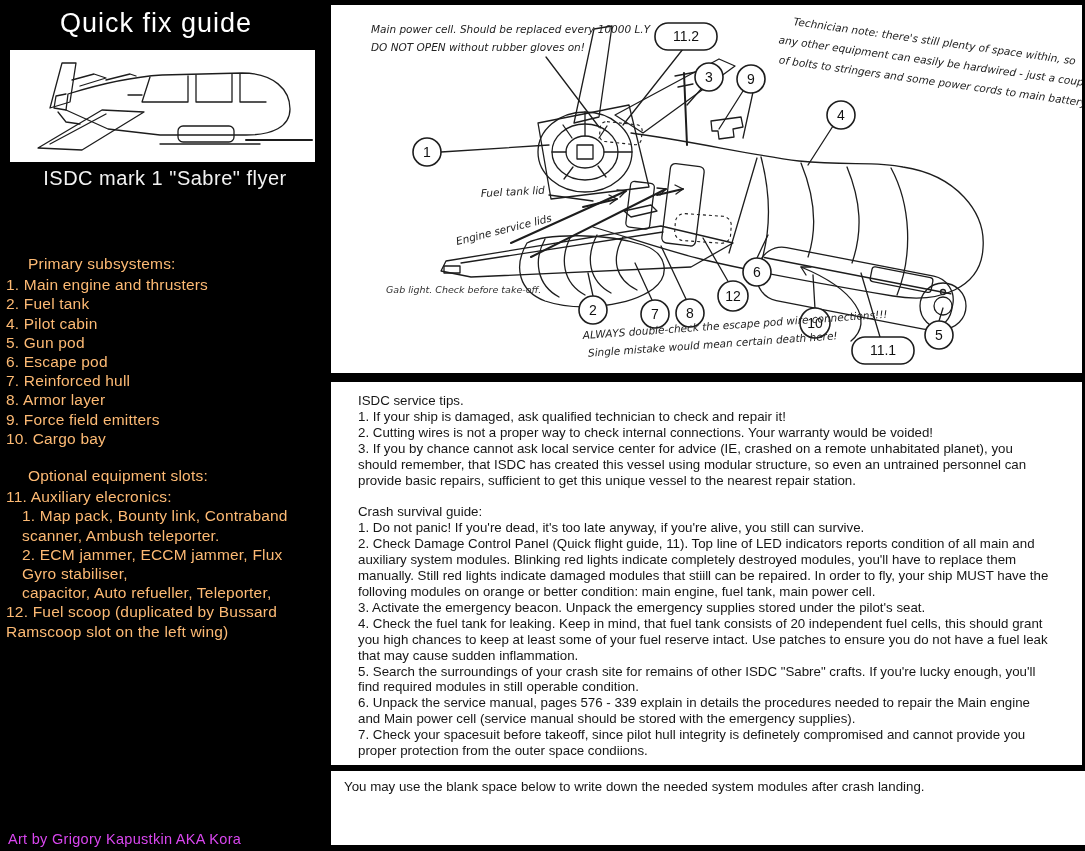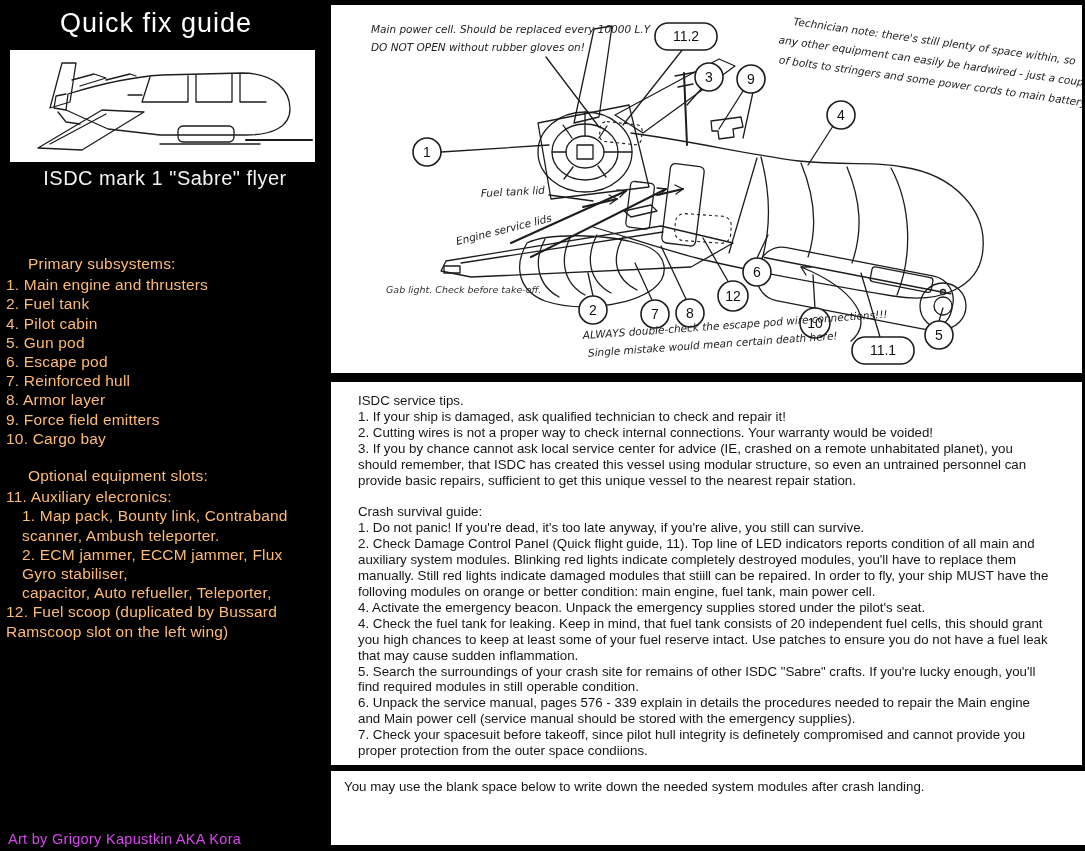--- a/index.html
+++ b/index.html
@@ -255,21 +255,21 @@
 
 <div id="tips-panel" class="panel">
   <div id="tips-inner">
     <p>ISDC service tips.</p>
     <p>1. If your ship is damaged, ask qualified technician to check and repair it!</p>
     <p>2. Cutting wires is not a proper way to check internal connections. Your warranty would be voided!</p>
     <p>3. If you by chance cannot ask local service center for advice (IE, crashed on a remote unhabitated planet), you should remember, that ISDC has created this vessel using modular structure, so even an untrained personnel can provide basic repairs, sufficient to get this unique vessel to the nearest repair station.</p>
     <p class="section-gap">Crash survival guide:</p>
     <p>1. Do not panic! If you're dead, it's too late anyway, if you're alive, you still can survive.</p>
     <p>2. Check Damage Control Panel (Quick flight guide, 11). Top line of LED indicators reports condition of all main and auxiliary system modules. Blinking red lights indicate completely destroyed modules, you'll have to replace them manually. Still red lights indicate damaged modules that stiill can be repaired.  In order to fly, your ship MUST have the folloving modules on orange or better condition: main engine, fuel tank, main power cell.</p>
-    <p>4. Activate the emergency beacon. Unpack the emergency supplies stored under the pilot's seat.</p>
+    <p>3. Activate the emergency beacon. Unpack the emergency supplies stored under the pilot's seat.</p>
     <p>4. Check the fuel tank for leaking. Keep in mind, that fuel tank consists of 20 independent fuel cells, this should grant you high chances to keep at least some of your fuel reserve intact. Use patches to ensure you do not have a fuel leak that may cause sudden inflammation.</p>
     <p>5. Search the surroundings of your crash site for remains of other ISDC "Sabre" crafts. If you're lucky enough, you'll find required modules in still operable condition.</p>
     <p>6. Unpack the service manual, pages 576 - 339 explain in details the procedures needed to repair the Main engine and Main power cell (service manual should be stored with the emergency supplies).</p>
     <p>7. Check your spacesuit before takeoff, since pilot hull integrity is definetely compromised and cannot provide you proper protection from the outer space condiions.</p>
   </div>
 </div>
 
 <div id="notes-panel" class="panel">
   <div id="notes-inner">You may use the blank space below to write down the needed system modules after crash landing.</div>
 </div>

